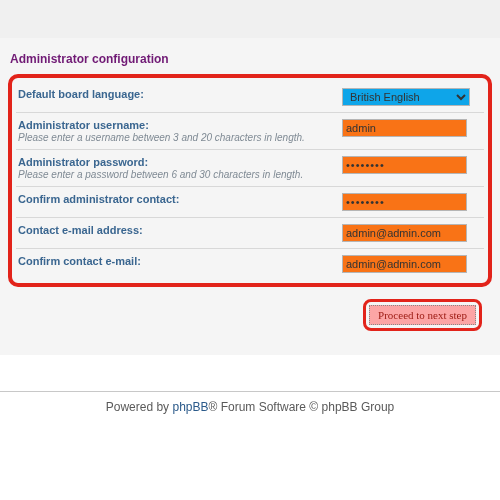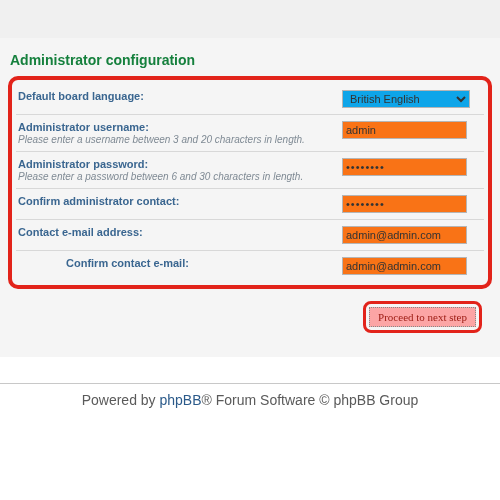--- a/index.html
+++ b/index.html
@@ -13,39 +13,39 @@
   }
   .topbar {
     height: 38px;
     background: #f0f0f0;
   }
   .panel {
     background: #f5f5f5;
     padding: 10px 8px 18px 8px;
   }
   .panel-title {
-    color: #15803d;
-    font-size: 14px;
+    color: #701a75;
+    font-size: 12px;
     font-weight: bold;
     padding: 4px 0 8px 2px;
   }
   .highlight-box {
     border: 4px solid #e2231a;
     border-radius: 10px;
     padding: 4px 4px;
     background: #f5f5f5;
   }
   .row {
     display: flex;
     align-items: flex-start;
     border-bottom: 1px solid #d8d8d8;
     padding: 6px 2px;
     gap: 20px;
   }
-  .row:last-child { border-bottom: none; margin-left: 48px; }
+  .row:last-child { border-bottom: none; }
   .row-left { flex: 1; }
   .label {
     color: #3a6690;
     font-weight: bold;
     font-size: 11px;
   }
   .hint {
     color: #7f8a94;
     font-style: italic;
     font-size: 10px;
@@ -84,25 +84,25 @@
     font-family: Liberation Serif, serif;
     font-size: 11px;
     color: #9b1a12;
     background: #fca5a5;
     border: 1px dotted #888;
     padding: 3px 8px;
     cursor: pointer;
   }
   .footer {
     border-top: 1px solid #c8c8c8;
-    margin-top: 26px;
+    margin-top: 36px;
     padding-top: 8px;
     text-align: center;
     color: #5a5a5a;
-    font-size: 14px;
+    font-size: 12px;
   }
   .footer a { color: #2b5a8a; text-decoration: none; }
 </style>
 </head>
 <body>
 
 <div class="topbar"></div>
 
 <div class="panel">
   <div class="panel-title">Administrator configuration</div>

